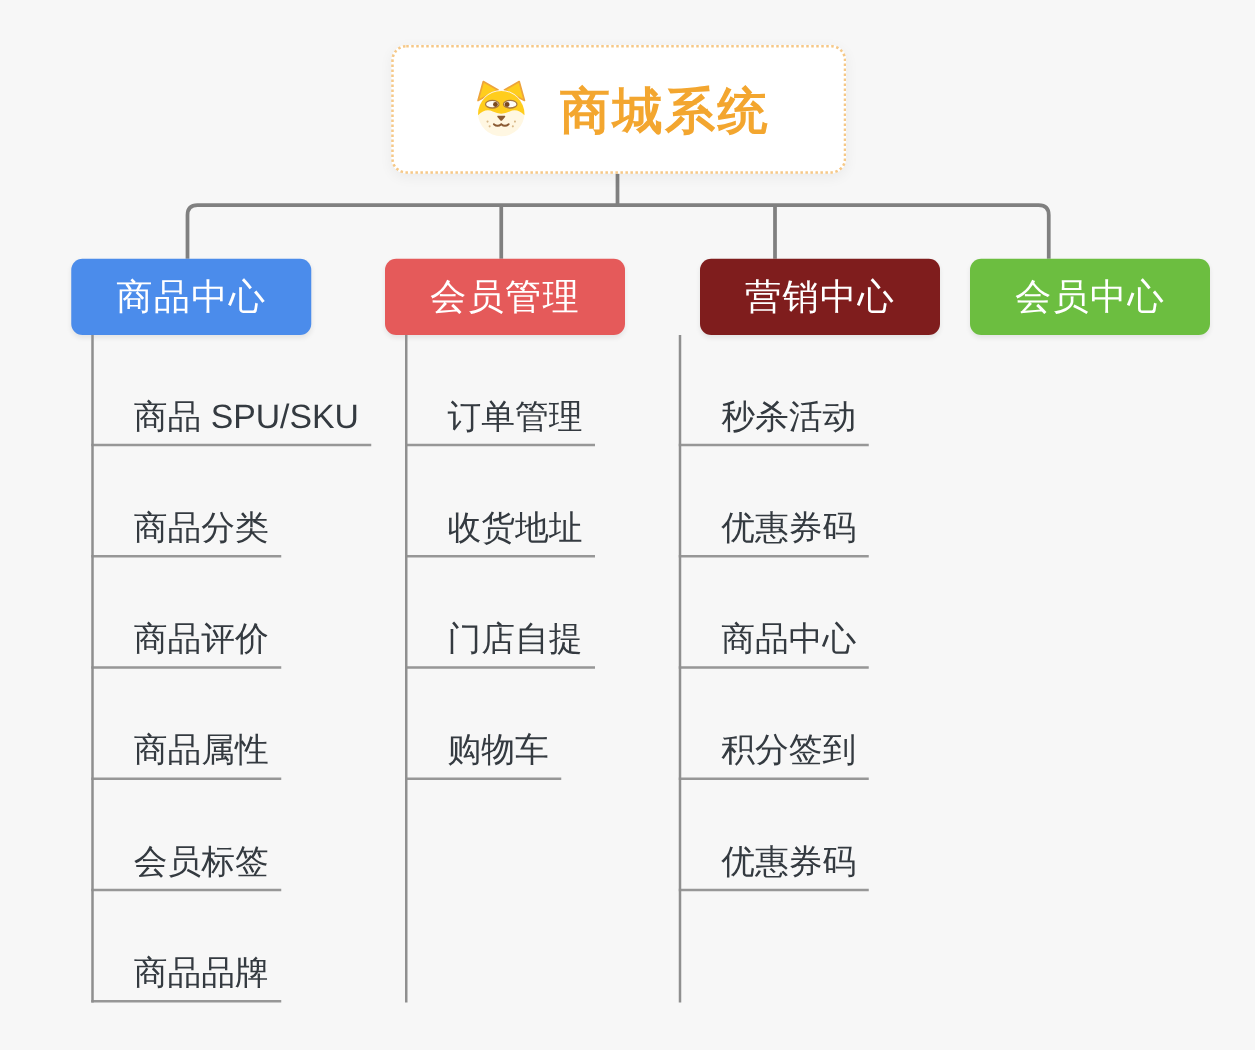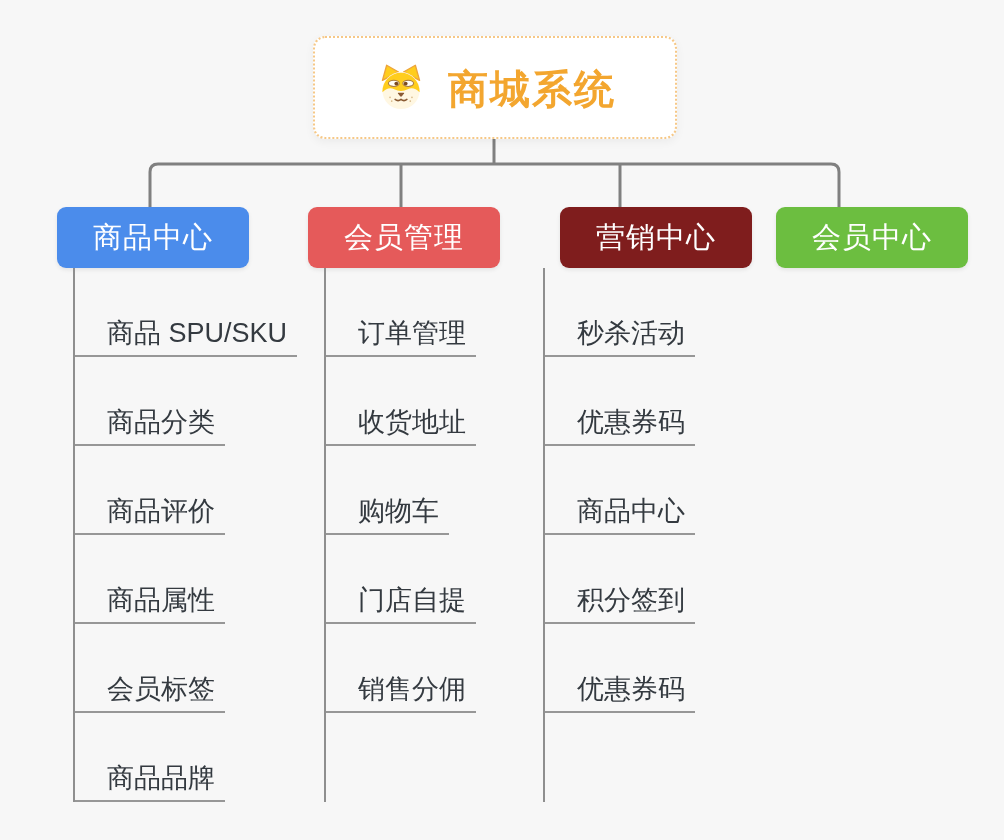--- a/index.html
+++ b/index.html
@@ -157,27 +157,24 @@
       <div class="column" style="left: 308px;">
         <div class="branch-box" style="background: rgb(229, 90, 90);">会员管理</div>
         <div class="items">
           <div class="item">
             <span class="item-label">订单管理</span>
           </div>
           <div class="item">
             <span class="item-label">收货地址</span>
           </div>
           <div class="item">
+            <span class="item-label">门店自提</span>
+          </div>
+          <div class="item">
             <span class="item-label">购物车</span>
-          </div>
-          <div class="item">
-            <span class="item-label">门店自提</span>
-          </div>
-          <div class="item">
-            <span class="item-label">销售分佣</span>
           </div>
         </div>
       </div>
       <div class="column" style="left: 527px;">
         <div class="branch-box" style="background: #7f1d1d; margin-left: 33px;">营销中心</div>
         <div class="items">
           <div class="item">
             <span class="item-label">秒杀活动</span>
           </div>
           <div class="item">

